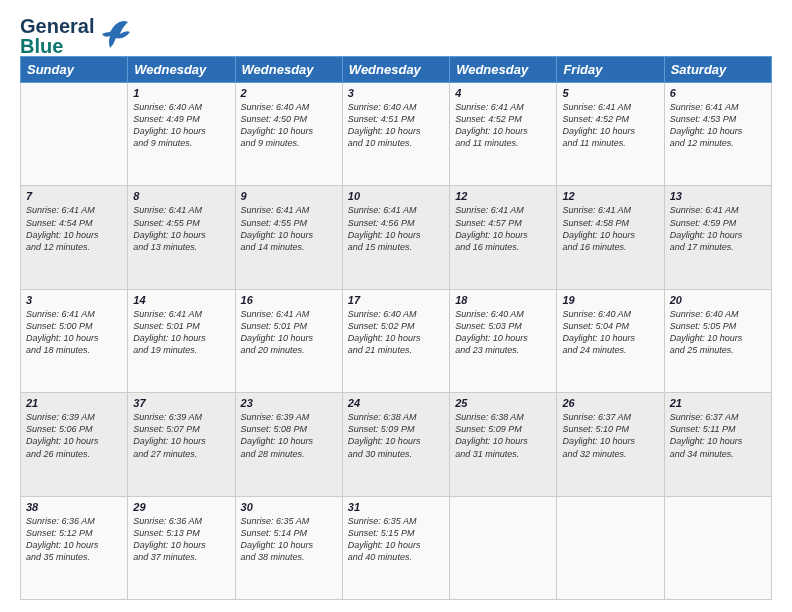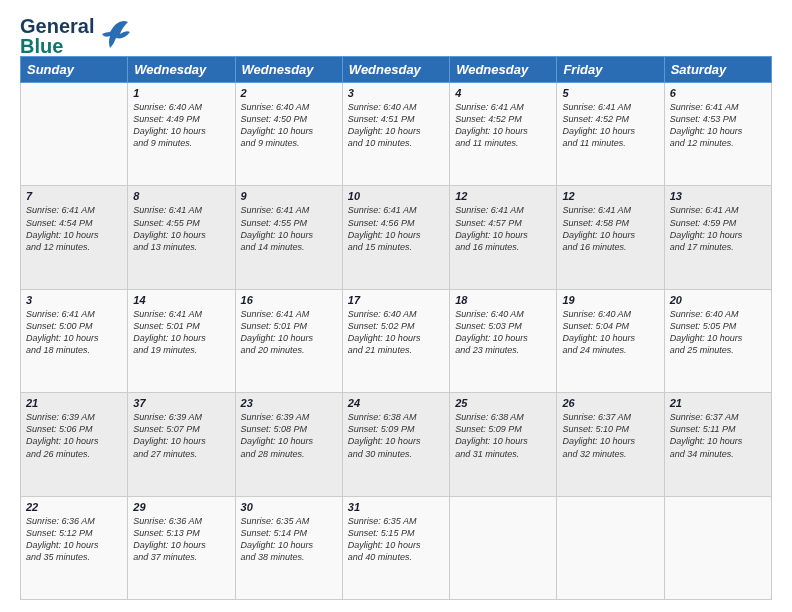--- a/index.html
+++ b/index.html
@@ -318,21 +318,21 @@
           <td>
             <div class="day-number">21</div>
             <div class="day-info" style="white-space: pre-line;">Sunrise: 6:37 AM
 Sunset: 5:11 PM
 Daylight: 10 hours
 and 34 minutes.</div>
           </td>
         </tr>
         <tr>
           <td>
-            <div class="day-number">22</div>
+            <div class="day-number">38</div>
             <div class="day-info" style="white-space: pre-line;">Sunrise: 6:36 AM
 Sunset: 5:12 PM
 Daylight: 10 hours
 and 35 minutes.</div>
           </td>
           <td>
             <div class="day-number">29</div>
             <div class="day-info" style="white-space: pre-line;">Sunrise: 6:36 AM
 Sunset: 5:13 PM
 Daylight: 10 hours

